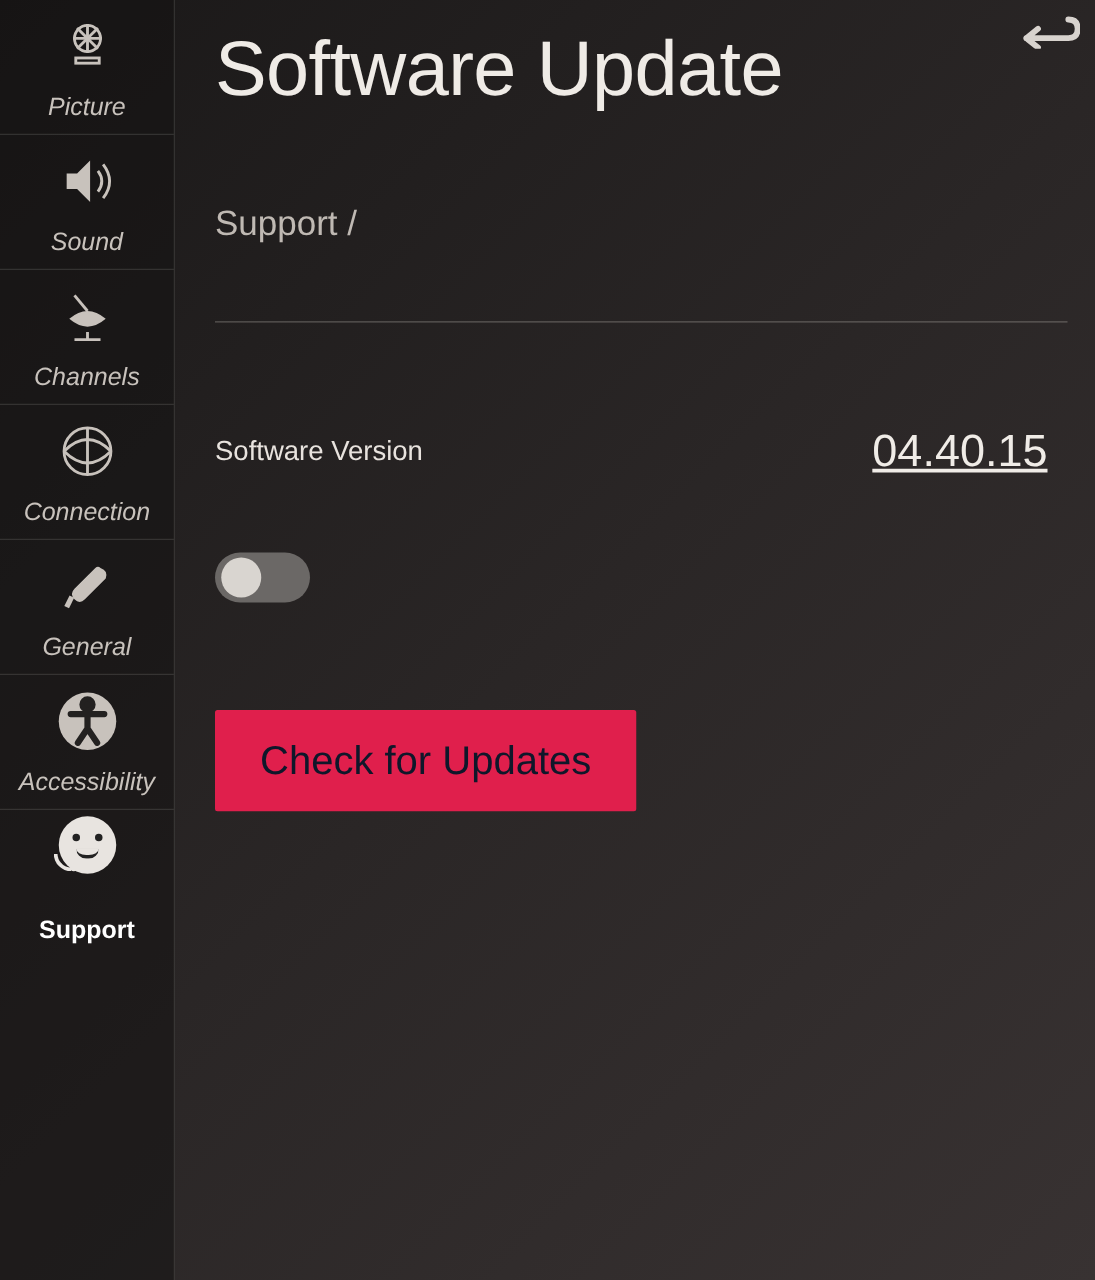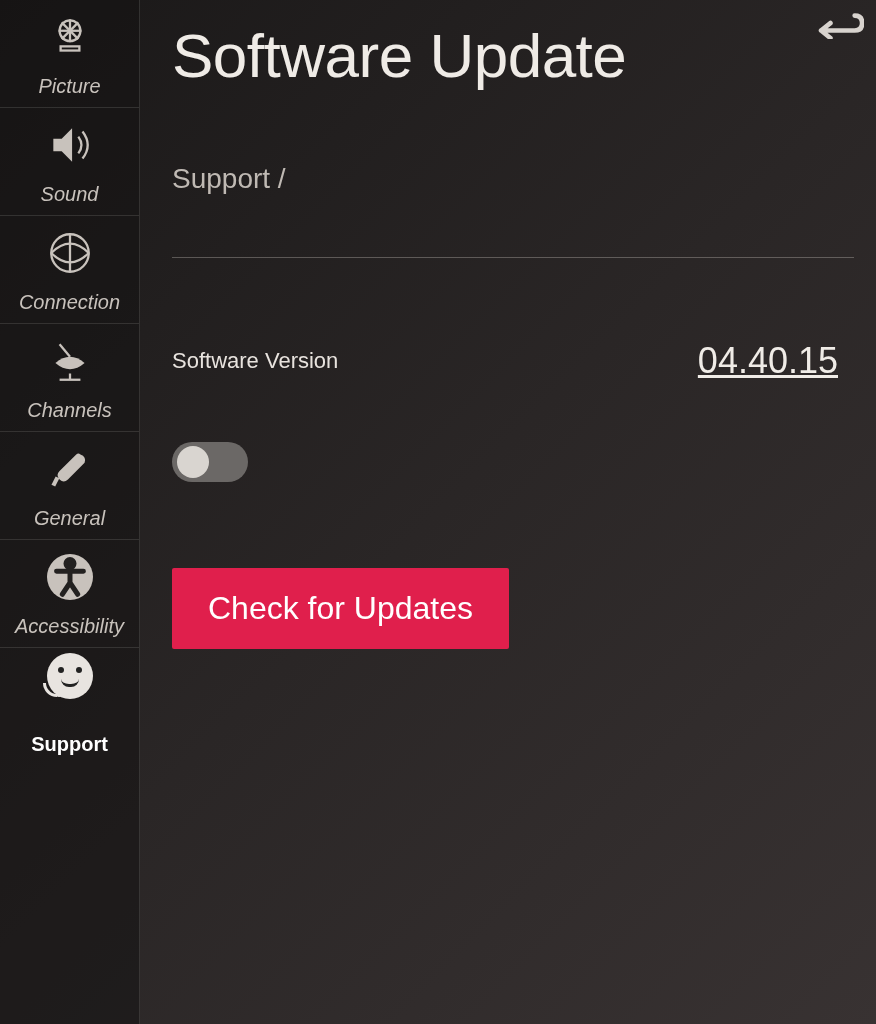--- a/index.html
+++ b/index.html
@@ -97,21 +97,21 @@
       top: 4px;
       left: 5px;
       width: 32px;
       height: 32px;
       background: #d9d5d0;
       border-radius: 50%;
     }
     .check-btn {
       margin-top: 40px;
       background: #e01f4c;
-      color: #ffffff;
+      color: #0f172a;
       border: none;
       font-size: 32px;
       padding: 22px 36px;
       cursor: pointer;
       align-self: flex-start;
       font-weight: 400;
       border-radius: 2px;
     }
     
     .circ-icon { width:46px;height:46px;border-radius:50%;background:#c8c2bc;display:flex;align-items:center;justify-content:center;color:#232120;}
@@ -147,38 +147,38 @@
           <path d="M8 18 L8 30 L16 30 L26 40 L26 8 L16 18 Z" fill="currentColor" stroke="none"></path>
           <path d="M32 16 Q38 24 32 32"></path>
           <path d="M36 11 Q46 24 36 37"></path>
         </svg>
     </div>
     <span class="label">Sound</span>
   </div>
   <div class="sidebar-item">
     <div class="icon-wrap">
       <svg viewBox="0 0 48 48">
+          <path d="M10 26 Q24 14 38 26 Q24 38 10 26 Z" fill="currentColor" stroke="none"></path>
+          <line x1="24" y1="36" x2="24" y2="42"></line>
+          <line x1="14" y1="42" x2="34" y2="42"></line>
+          <line x1="24" y1="20" x2="14" y2="8"></line>
+        </svg>
+    </div>
+    <span class="label">Channels</span>
+  </div>
+  <div class="sidebar-item">
+    <div class="icon-wrap">
+      <svg viewBox="0 0 48 48">
           <circle cx="24" cy="24" r="18"></circle>
           <path d="M6 24 Q24 6 42 24"></path>
           <path d="M6 24 Q24 42 42 24"></path>
           <line x1="24" y1="6" x2="24" y2="42"></line>
         </svg>
     </div>
     <span class="label">Connection</span>
-  </div>
-  <div class="sidebar-item">
-    <div class="icon-wrap">
-      <svg viewBox="0 0 48 48">
-          <path d="M10 26 Q24 14 38 26 Q24 38 10 26 Z" fill="currentColor" stroke="none"></path>
-          <line x1="24" y1="36" x2="24" y2="42"></line>
-          <line x1="14" y1="42" x2="34" y2="42"></line>
-          <line x1="24" y1="20" x2="14" y2="8"></line>
-        </svg>
-    </div>
-    <span class="label">Channels</span>
   </div>
   <div class="sidebar-item">
     <div class="icon-wrap">
       <svg viewBox="0 0 48 48">
           <path d="M34 10 Q40 12 38 18 L22 34 Q18 38 14 34 Q10 30 14 26 L30 10 Q32 8 34 10 Z" fill="currentColor" stroke="none"></path>
           <path d="M12 32 L8 40" stroke-width="4"></path>
         </svg>
     </div>
     <span class="label">General</span>
   </div>

